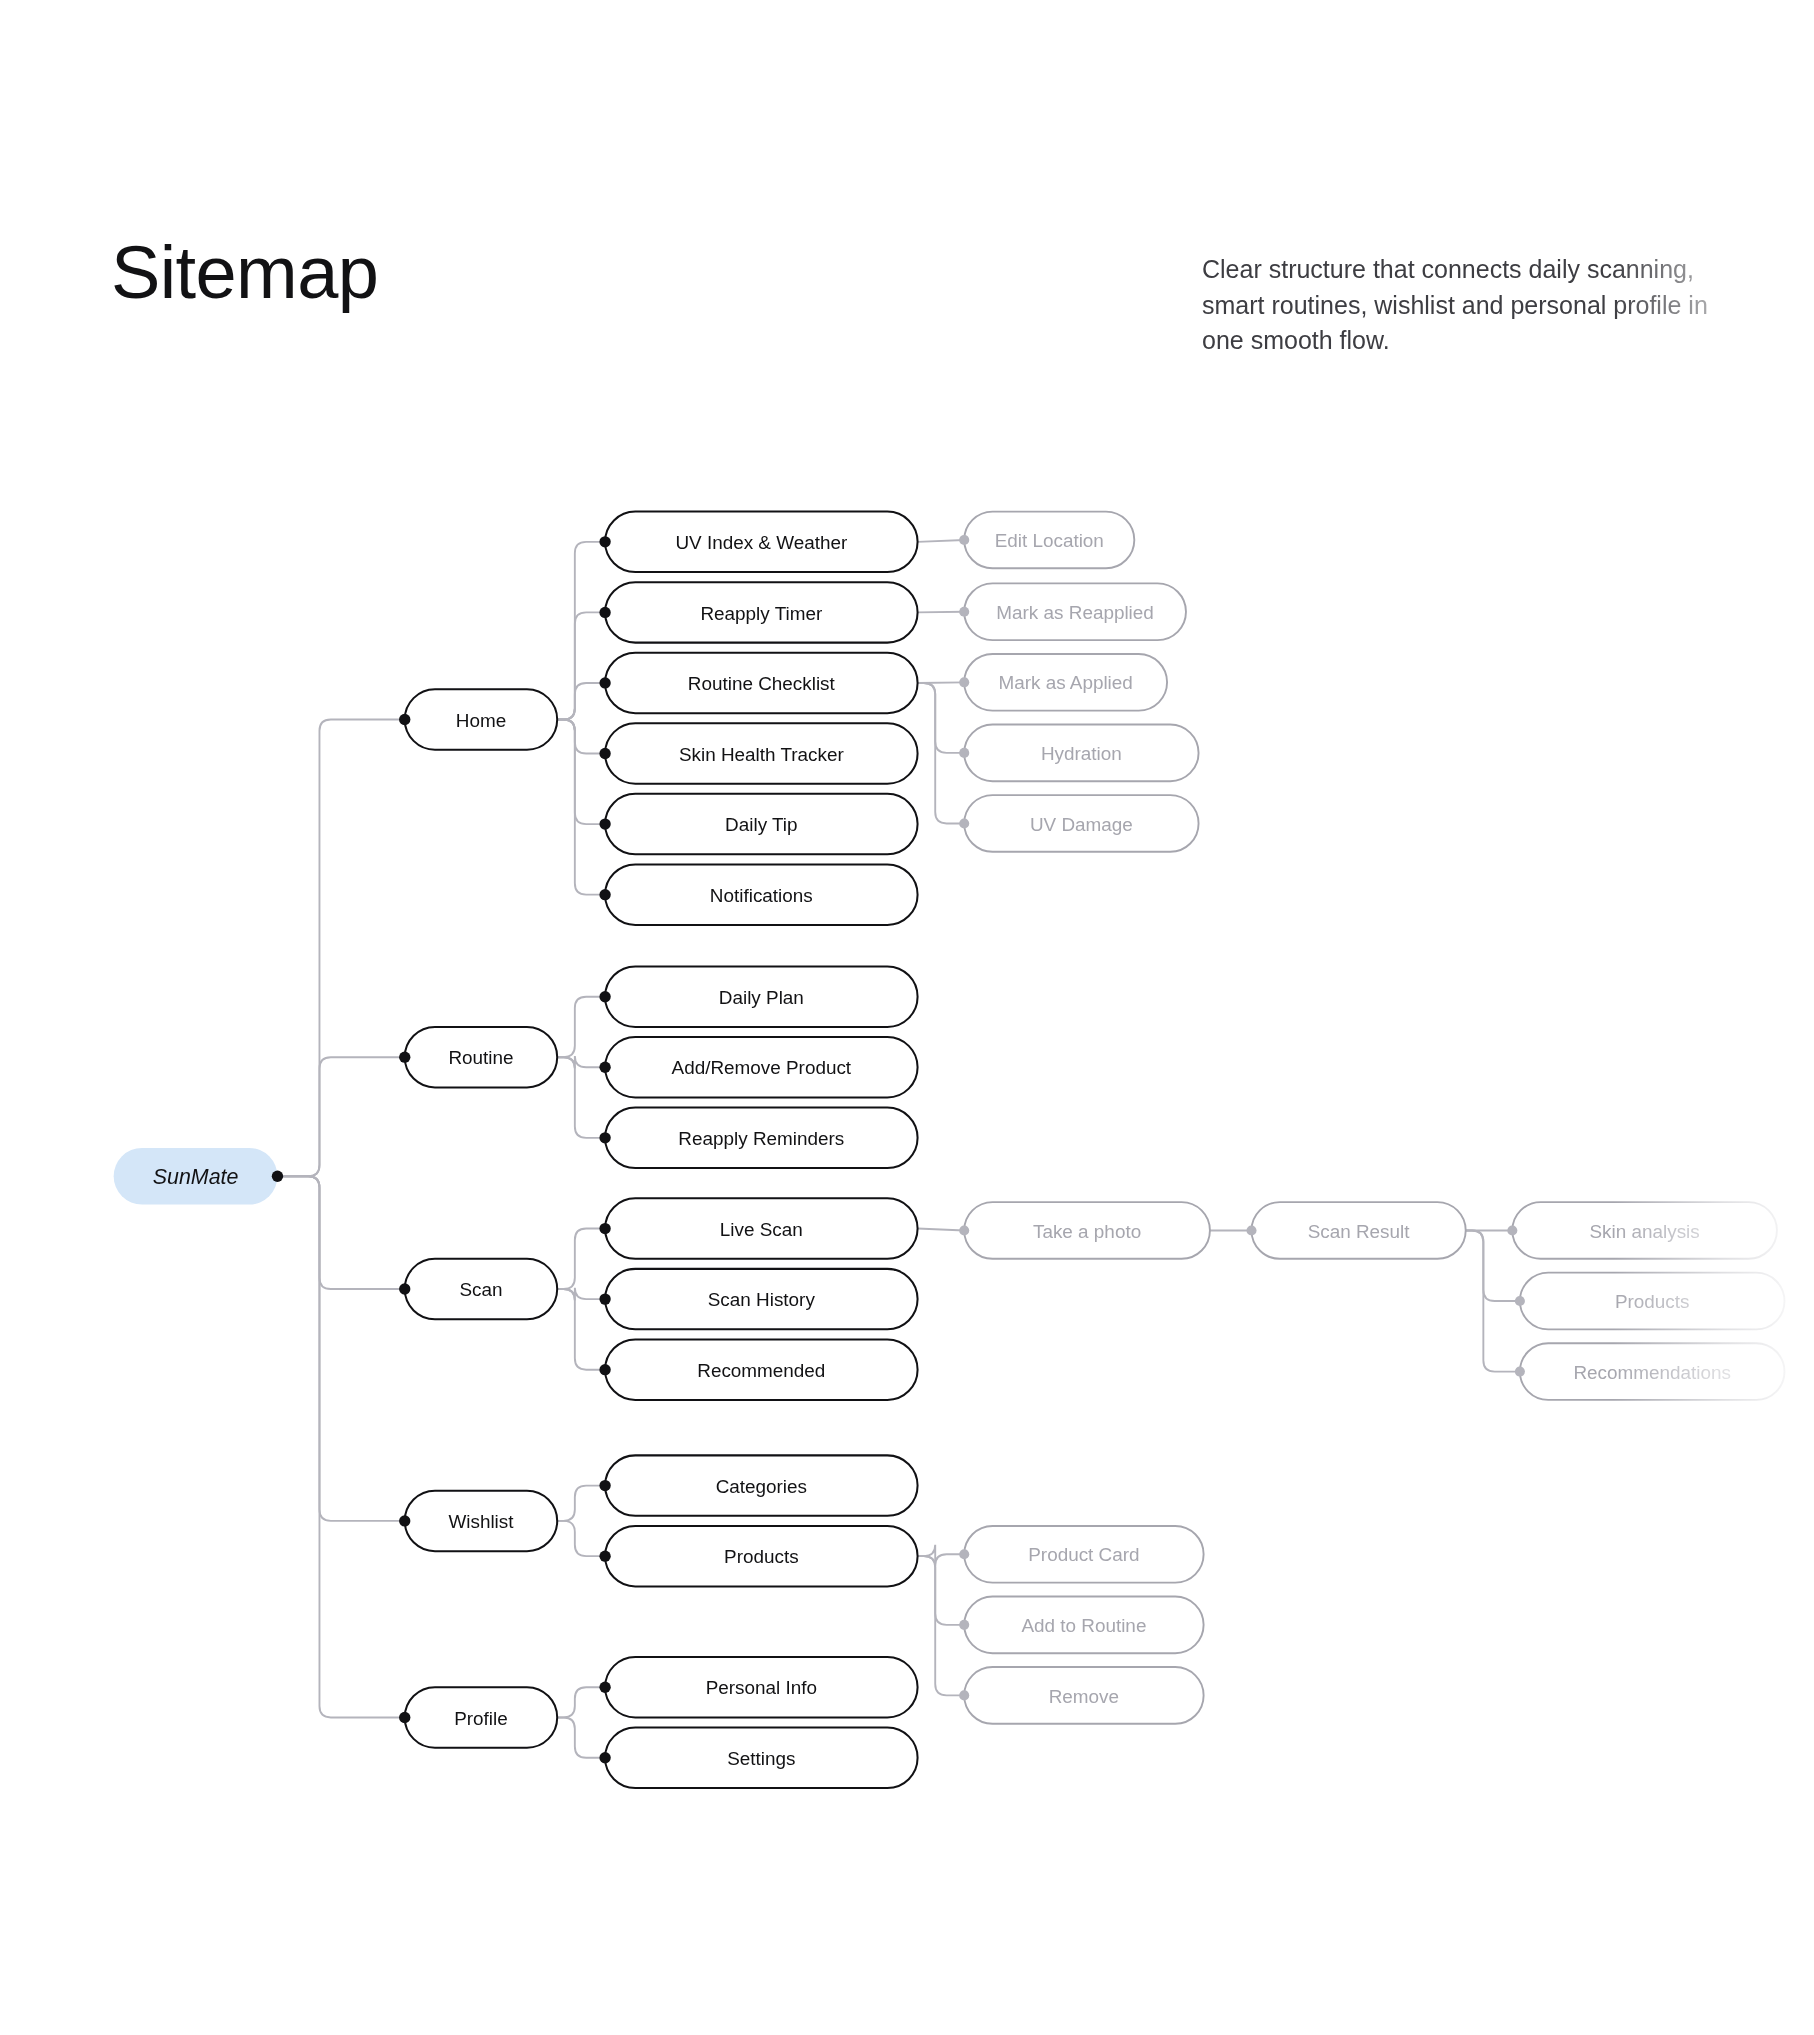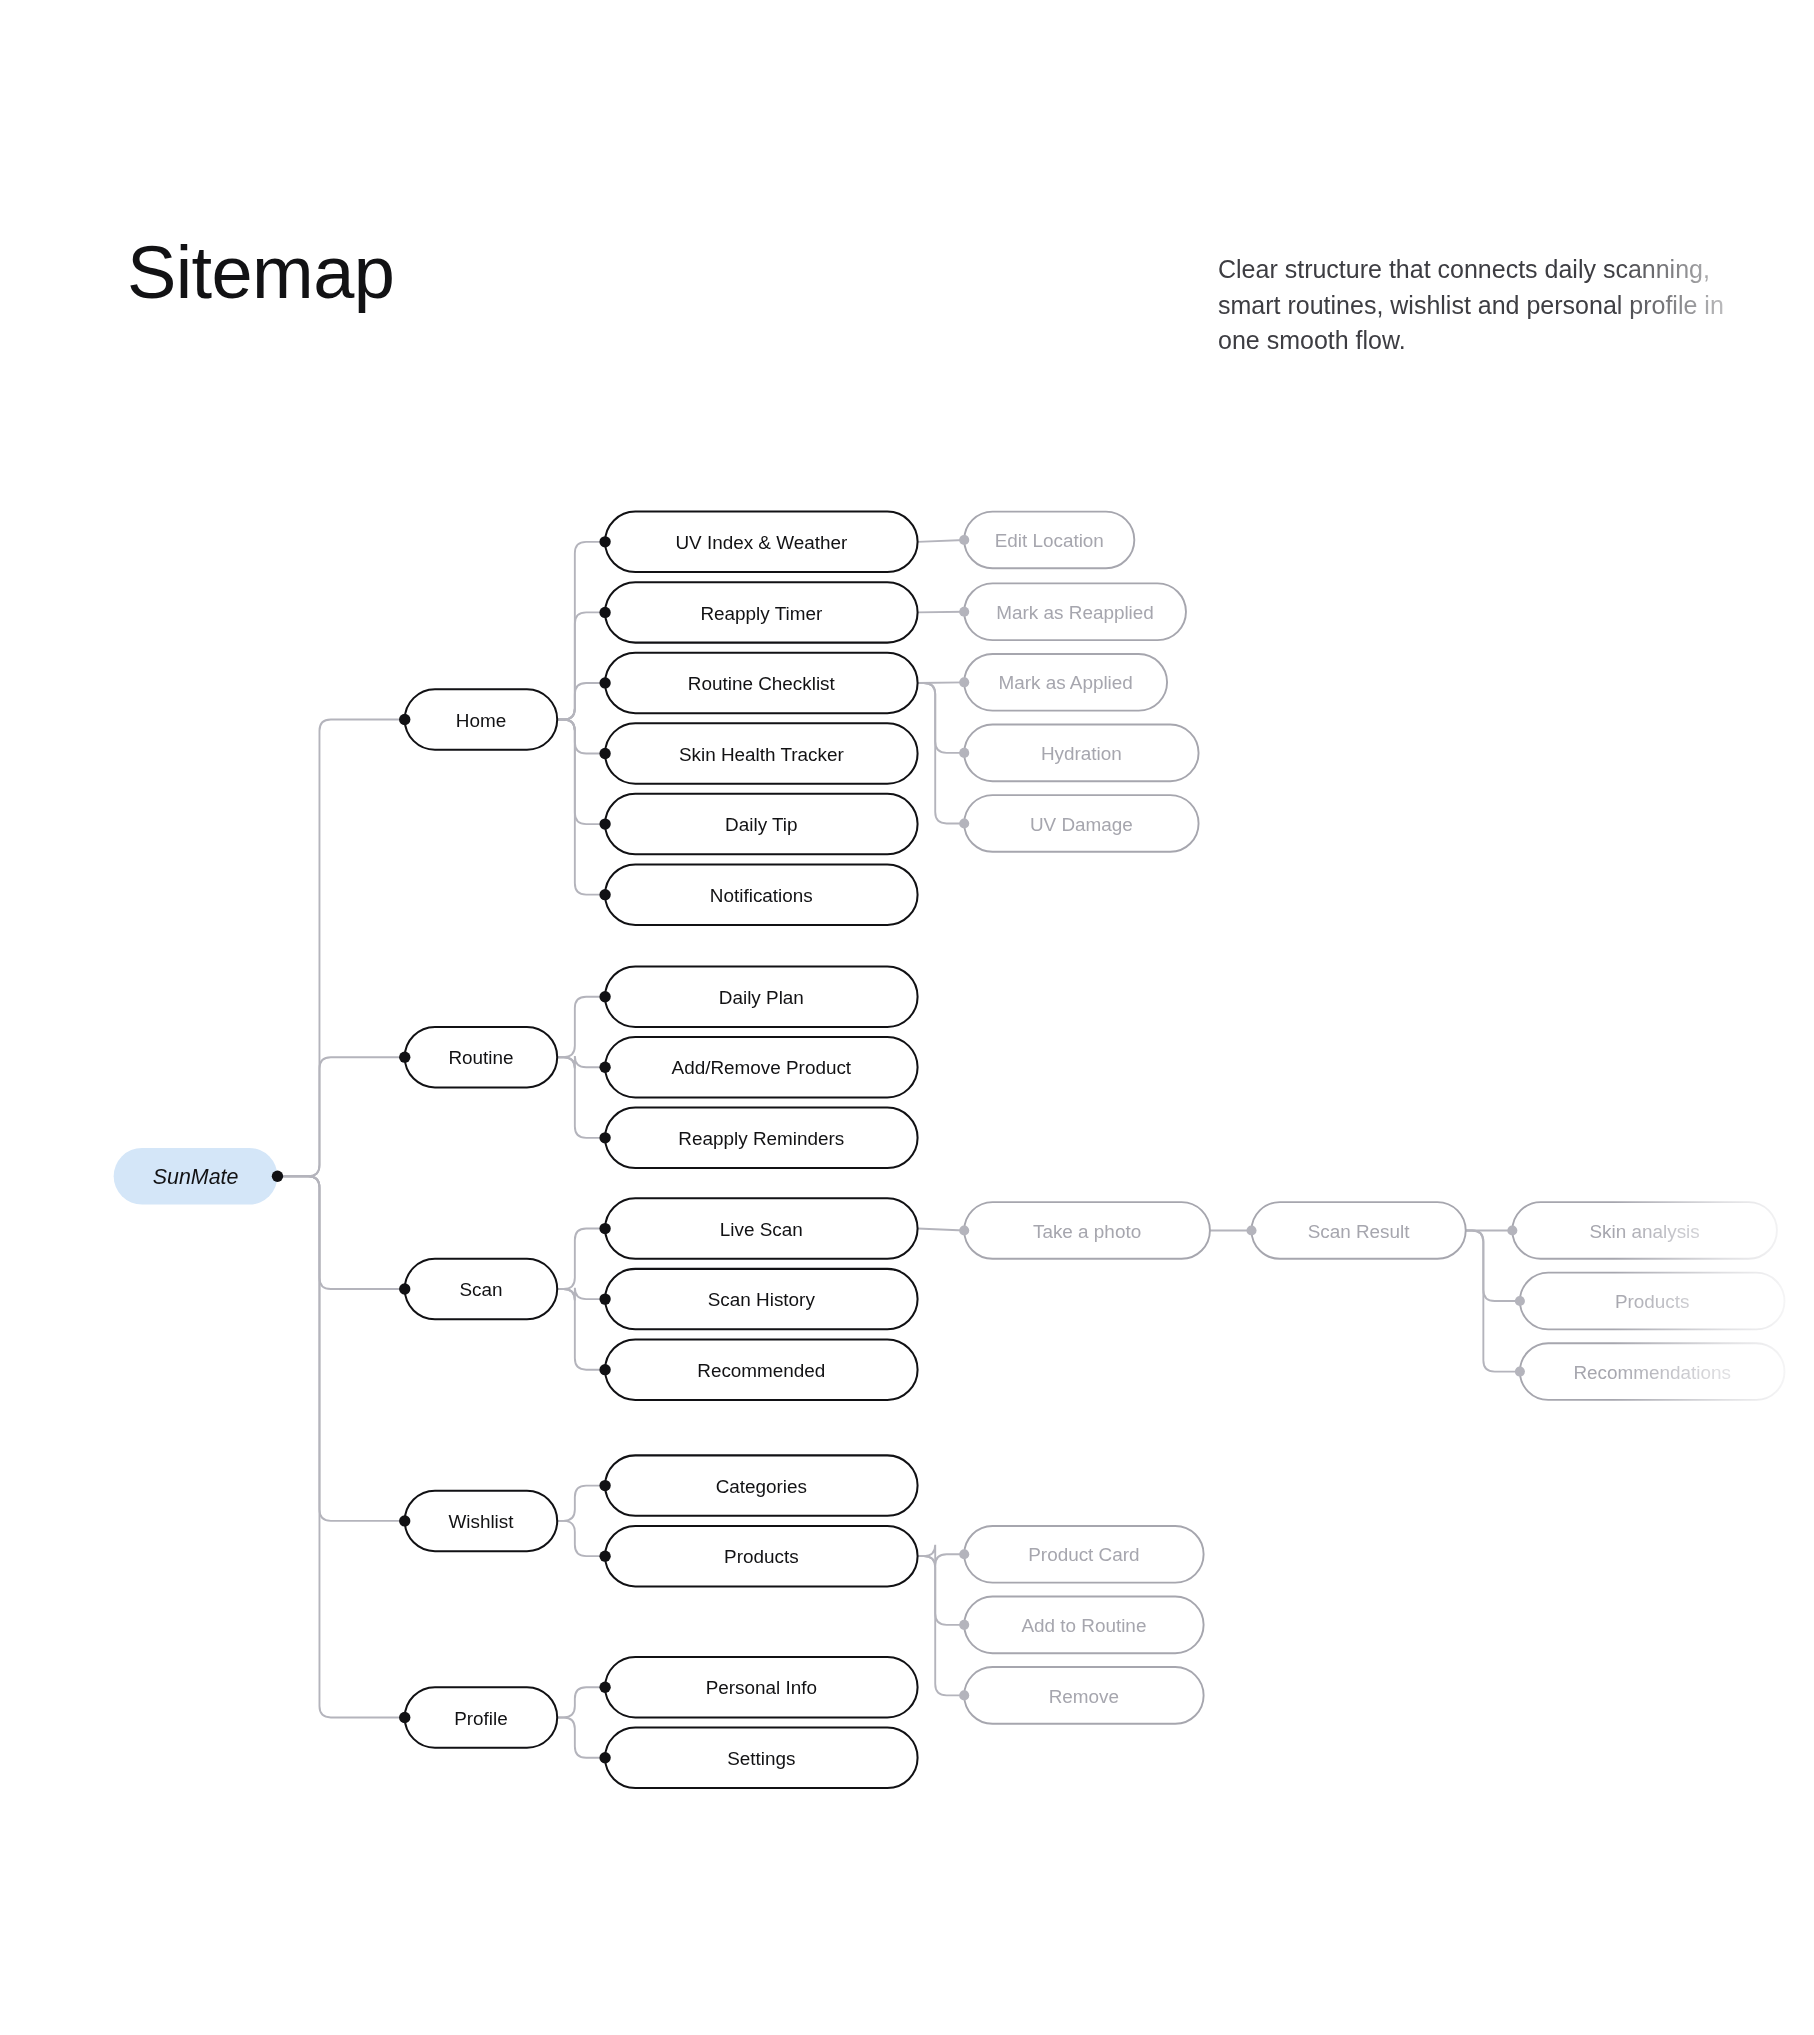--- a/index.html
+++ b/index.html
@@ -11,21 +11,21 @@
     width: 1815px;
     height: 2035px;
     position: relative;
     font-family: "Liberation Sans", sans-serif;
     overflow: hidden;
   }
 
   
   #header {
     position: absolute;
-    left: 16px; top: 0;
+    left: 0; top: 0;
     width: 1792px;
     height: 403px;
   }
   #page-title {
     position: absolute;
     left: 111px;
     top: 236px;
     font-size: 74px;
     font-weight: 300;
     letter-spacing: -0.6px;

